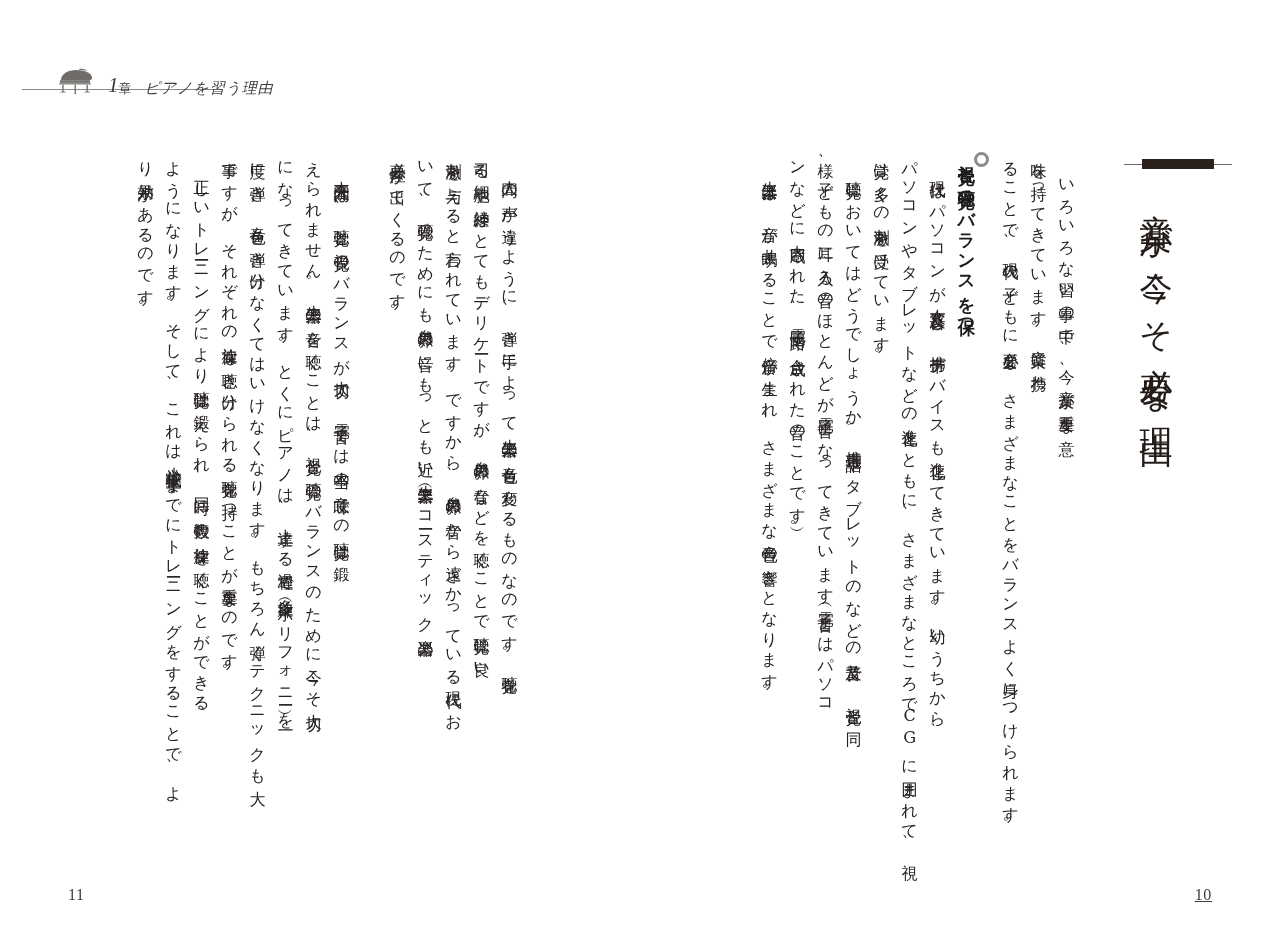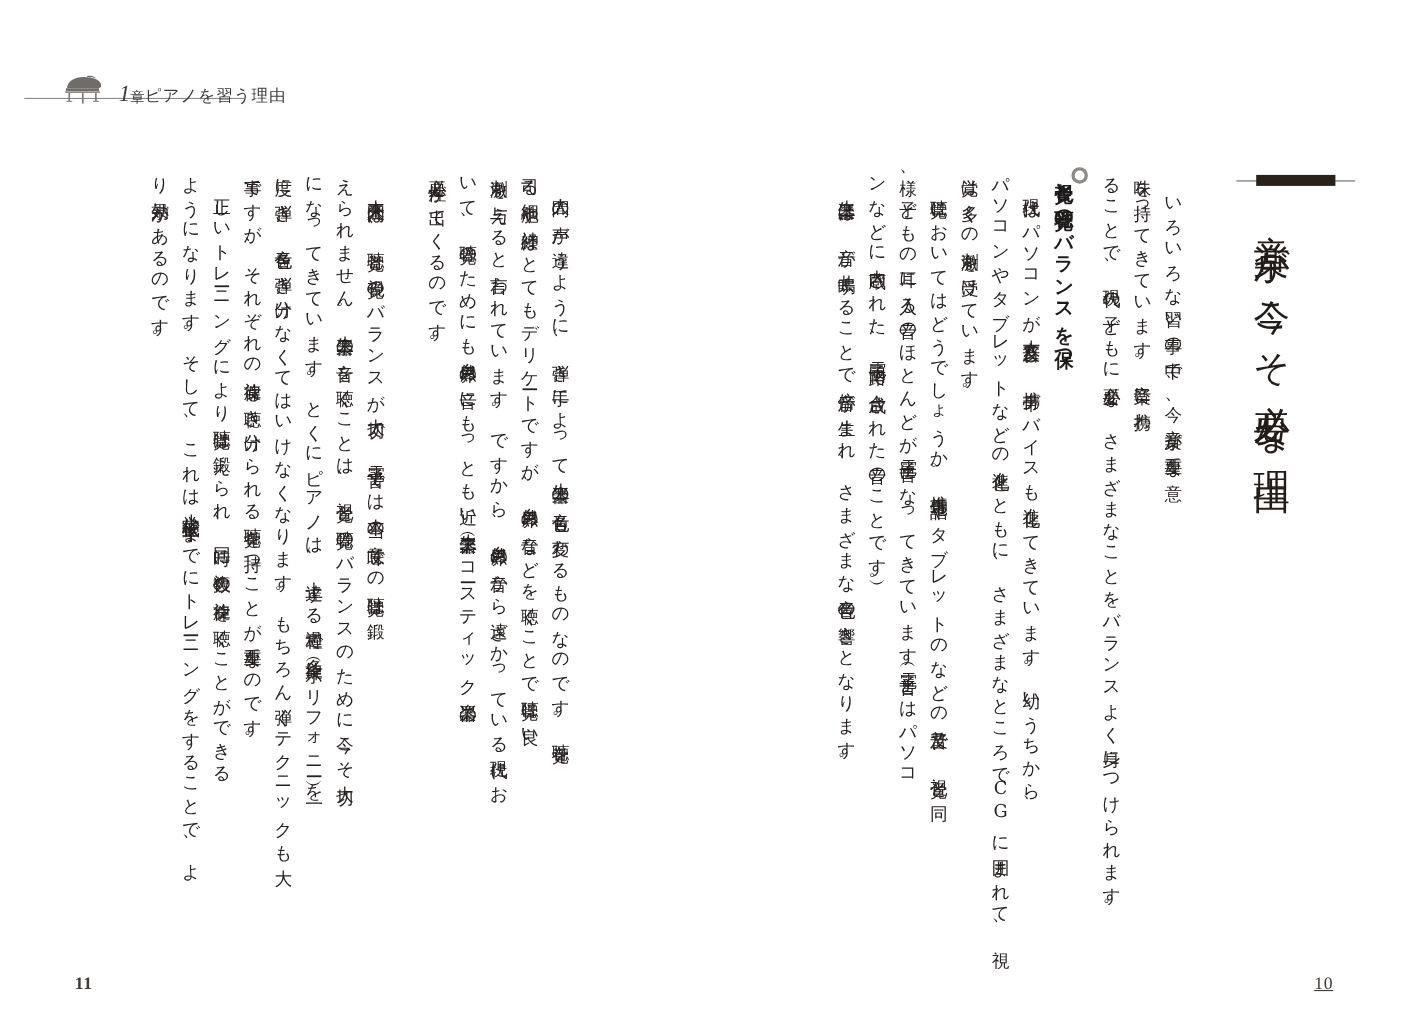--- a/index.html
+++ b/index.html
@@ -66,37 +66,39 @@
     position: relative;
     z-index: 2;
     margin-bottom: 3px;
     font-size: 13px;
     color: #3d3a38;
     line-height: 1;
   }
   .rh-title {
     position: relative;
     z-index: 2;
+    margin-left: 13px;
     margin-bottom: 2px;
     font-size: 15px;
     letter-spacing: 0.06em;
     color: #3d3a38;
     line-height: 1;
+    font-style: italic;
   }
 
   
   .folio {
     position: absolute;
     bottom: 36px;
     font-family: "Liberation Serif", serif;
     font-size: 16px;
     color: #3d3a38;
     letter-spacing: 0.04em;
   }
-  .folio-left  { left: 68px; font-weight: bold; }
+  .folio-left  { left: 68px; }
   .folio-right { right: 68px; text-decoration: underline; }
 
   
   .vcol {
     position: absolute;
     writing-mode: vertical-rl;
     -webkit-writing-mode: vertical-rl;
     text-orientation: upright;
     font-family: "DejaVu Serif", "Liberation Serif", serif;
     font-size: 16.1px;

